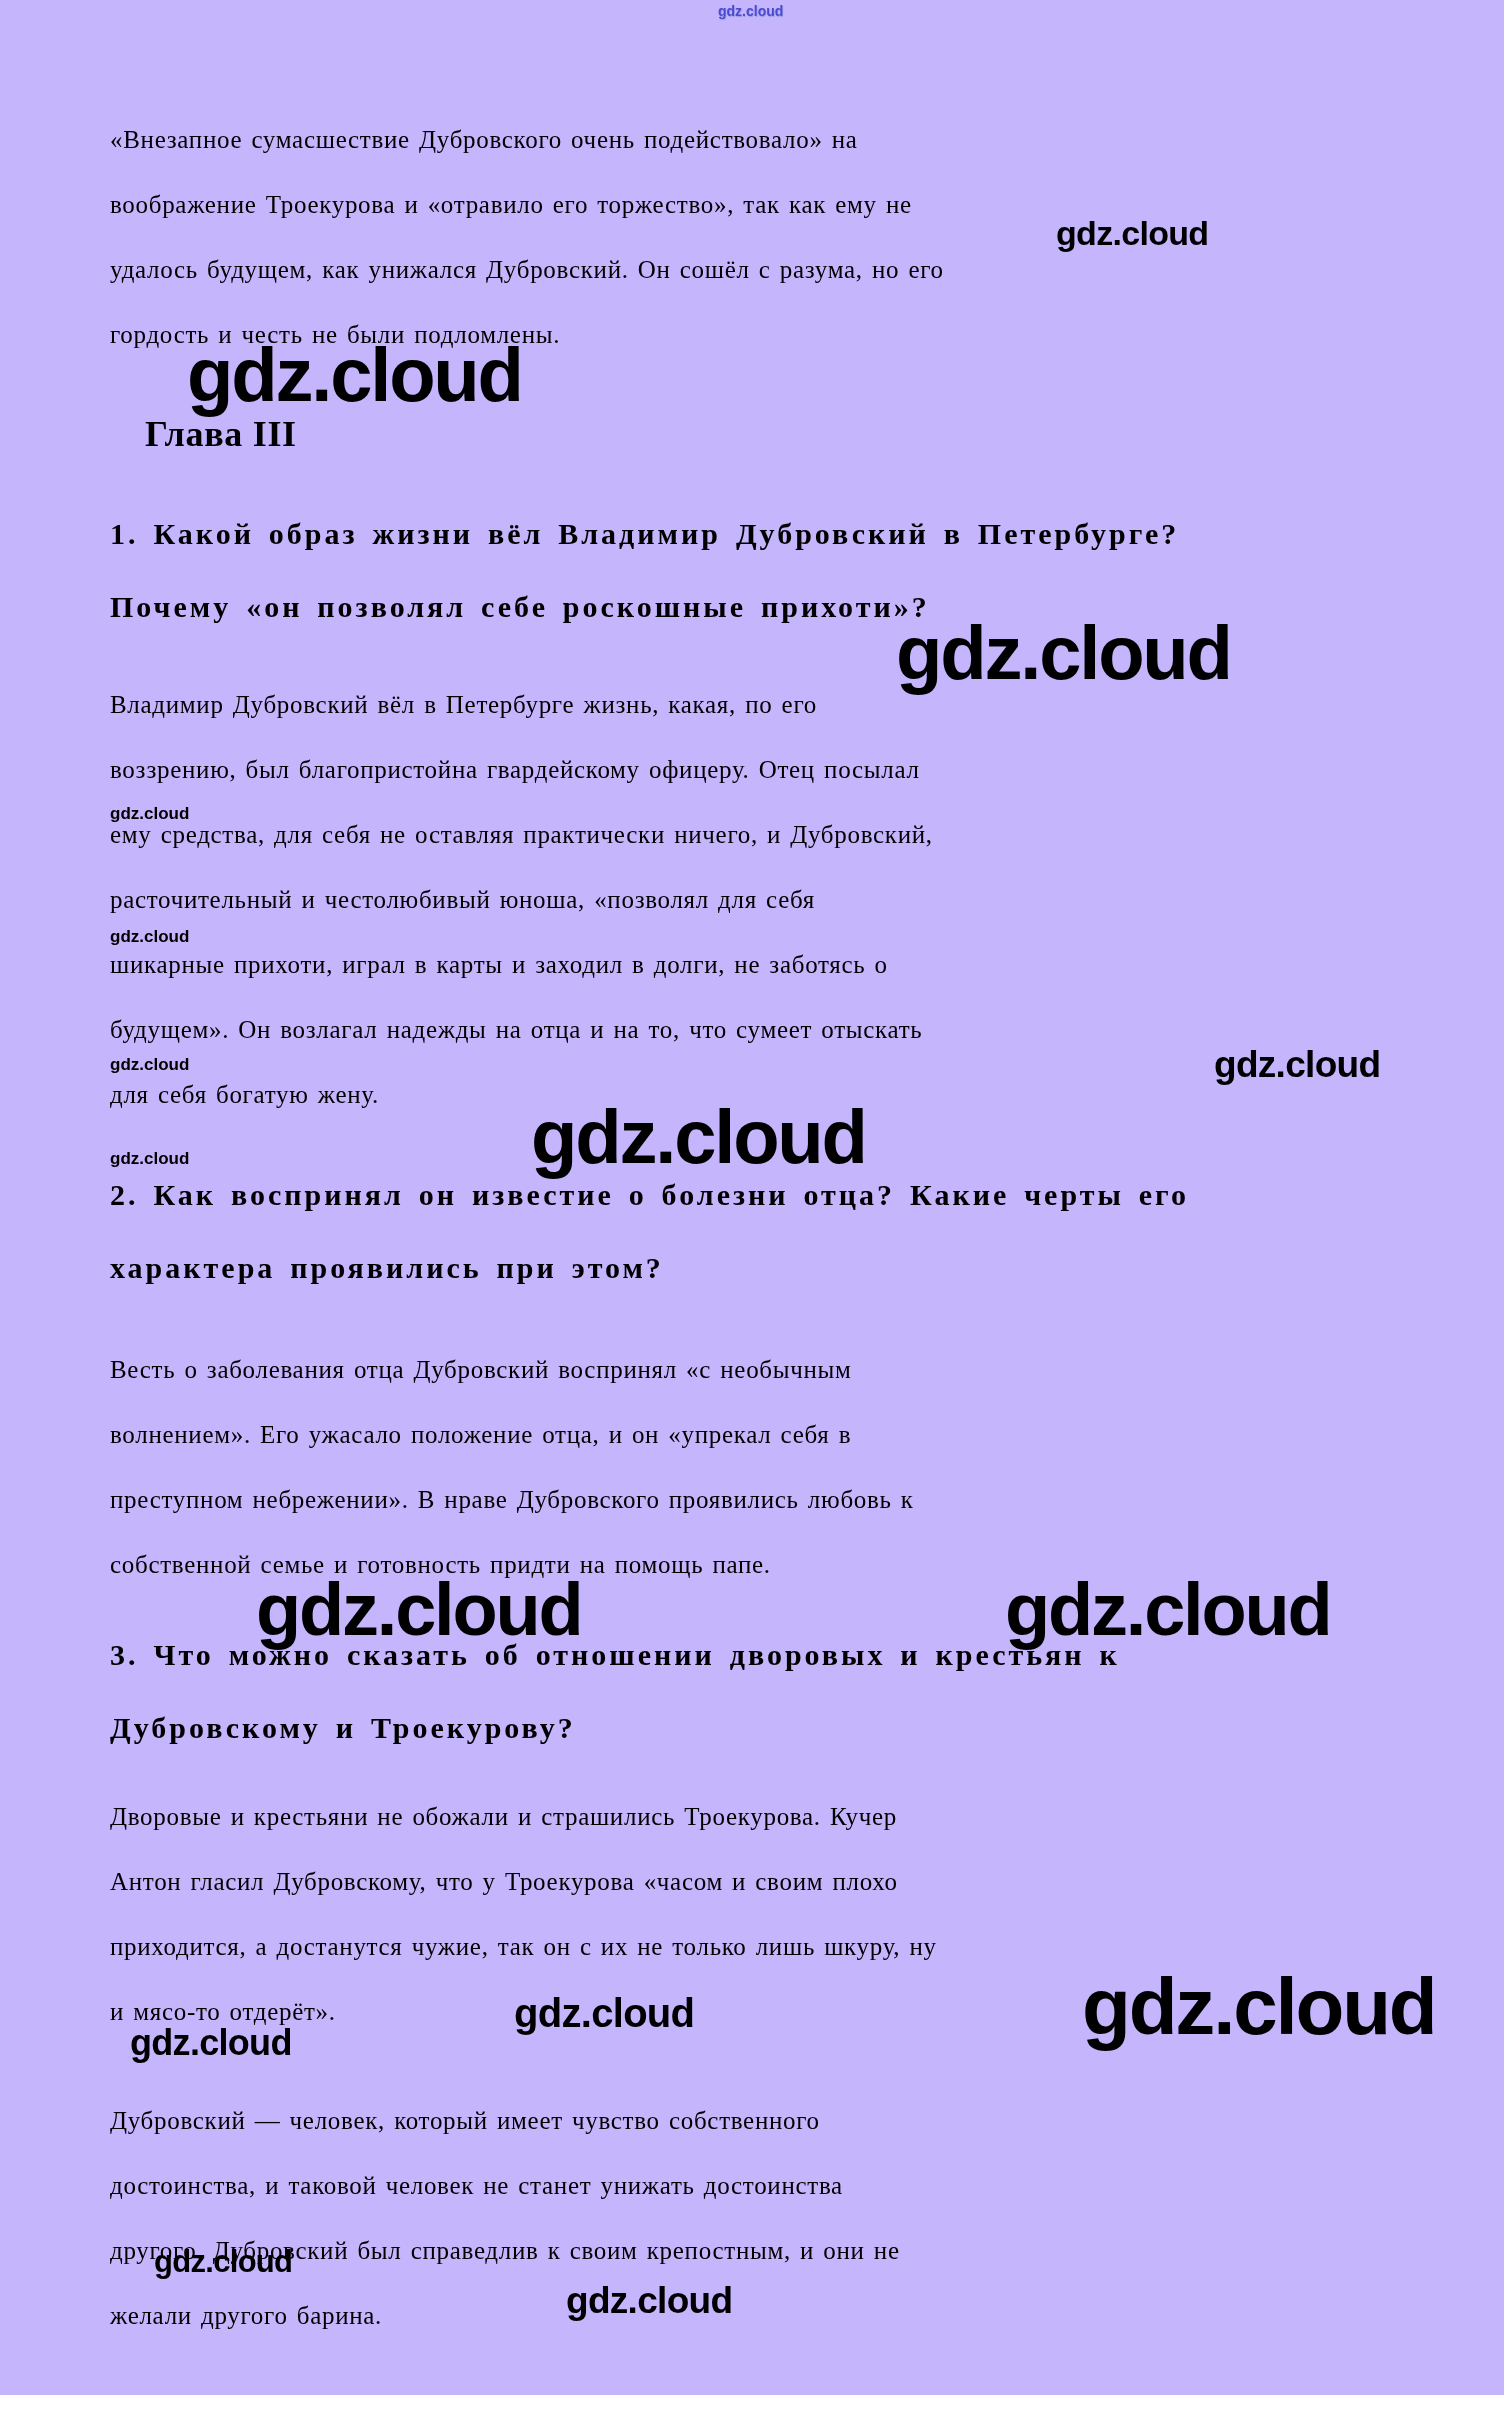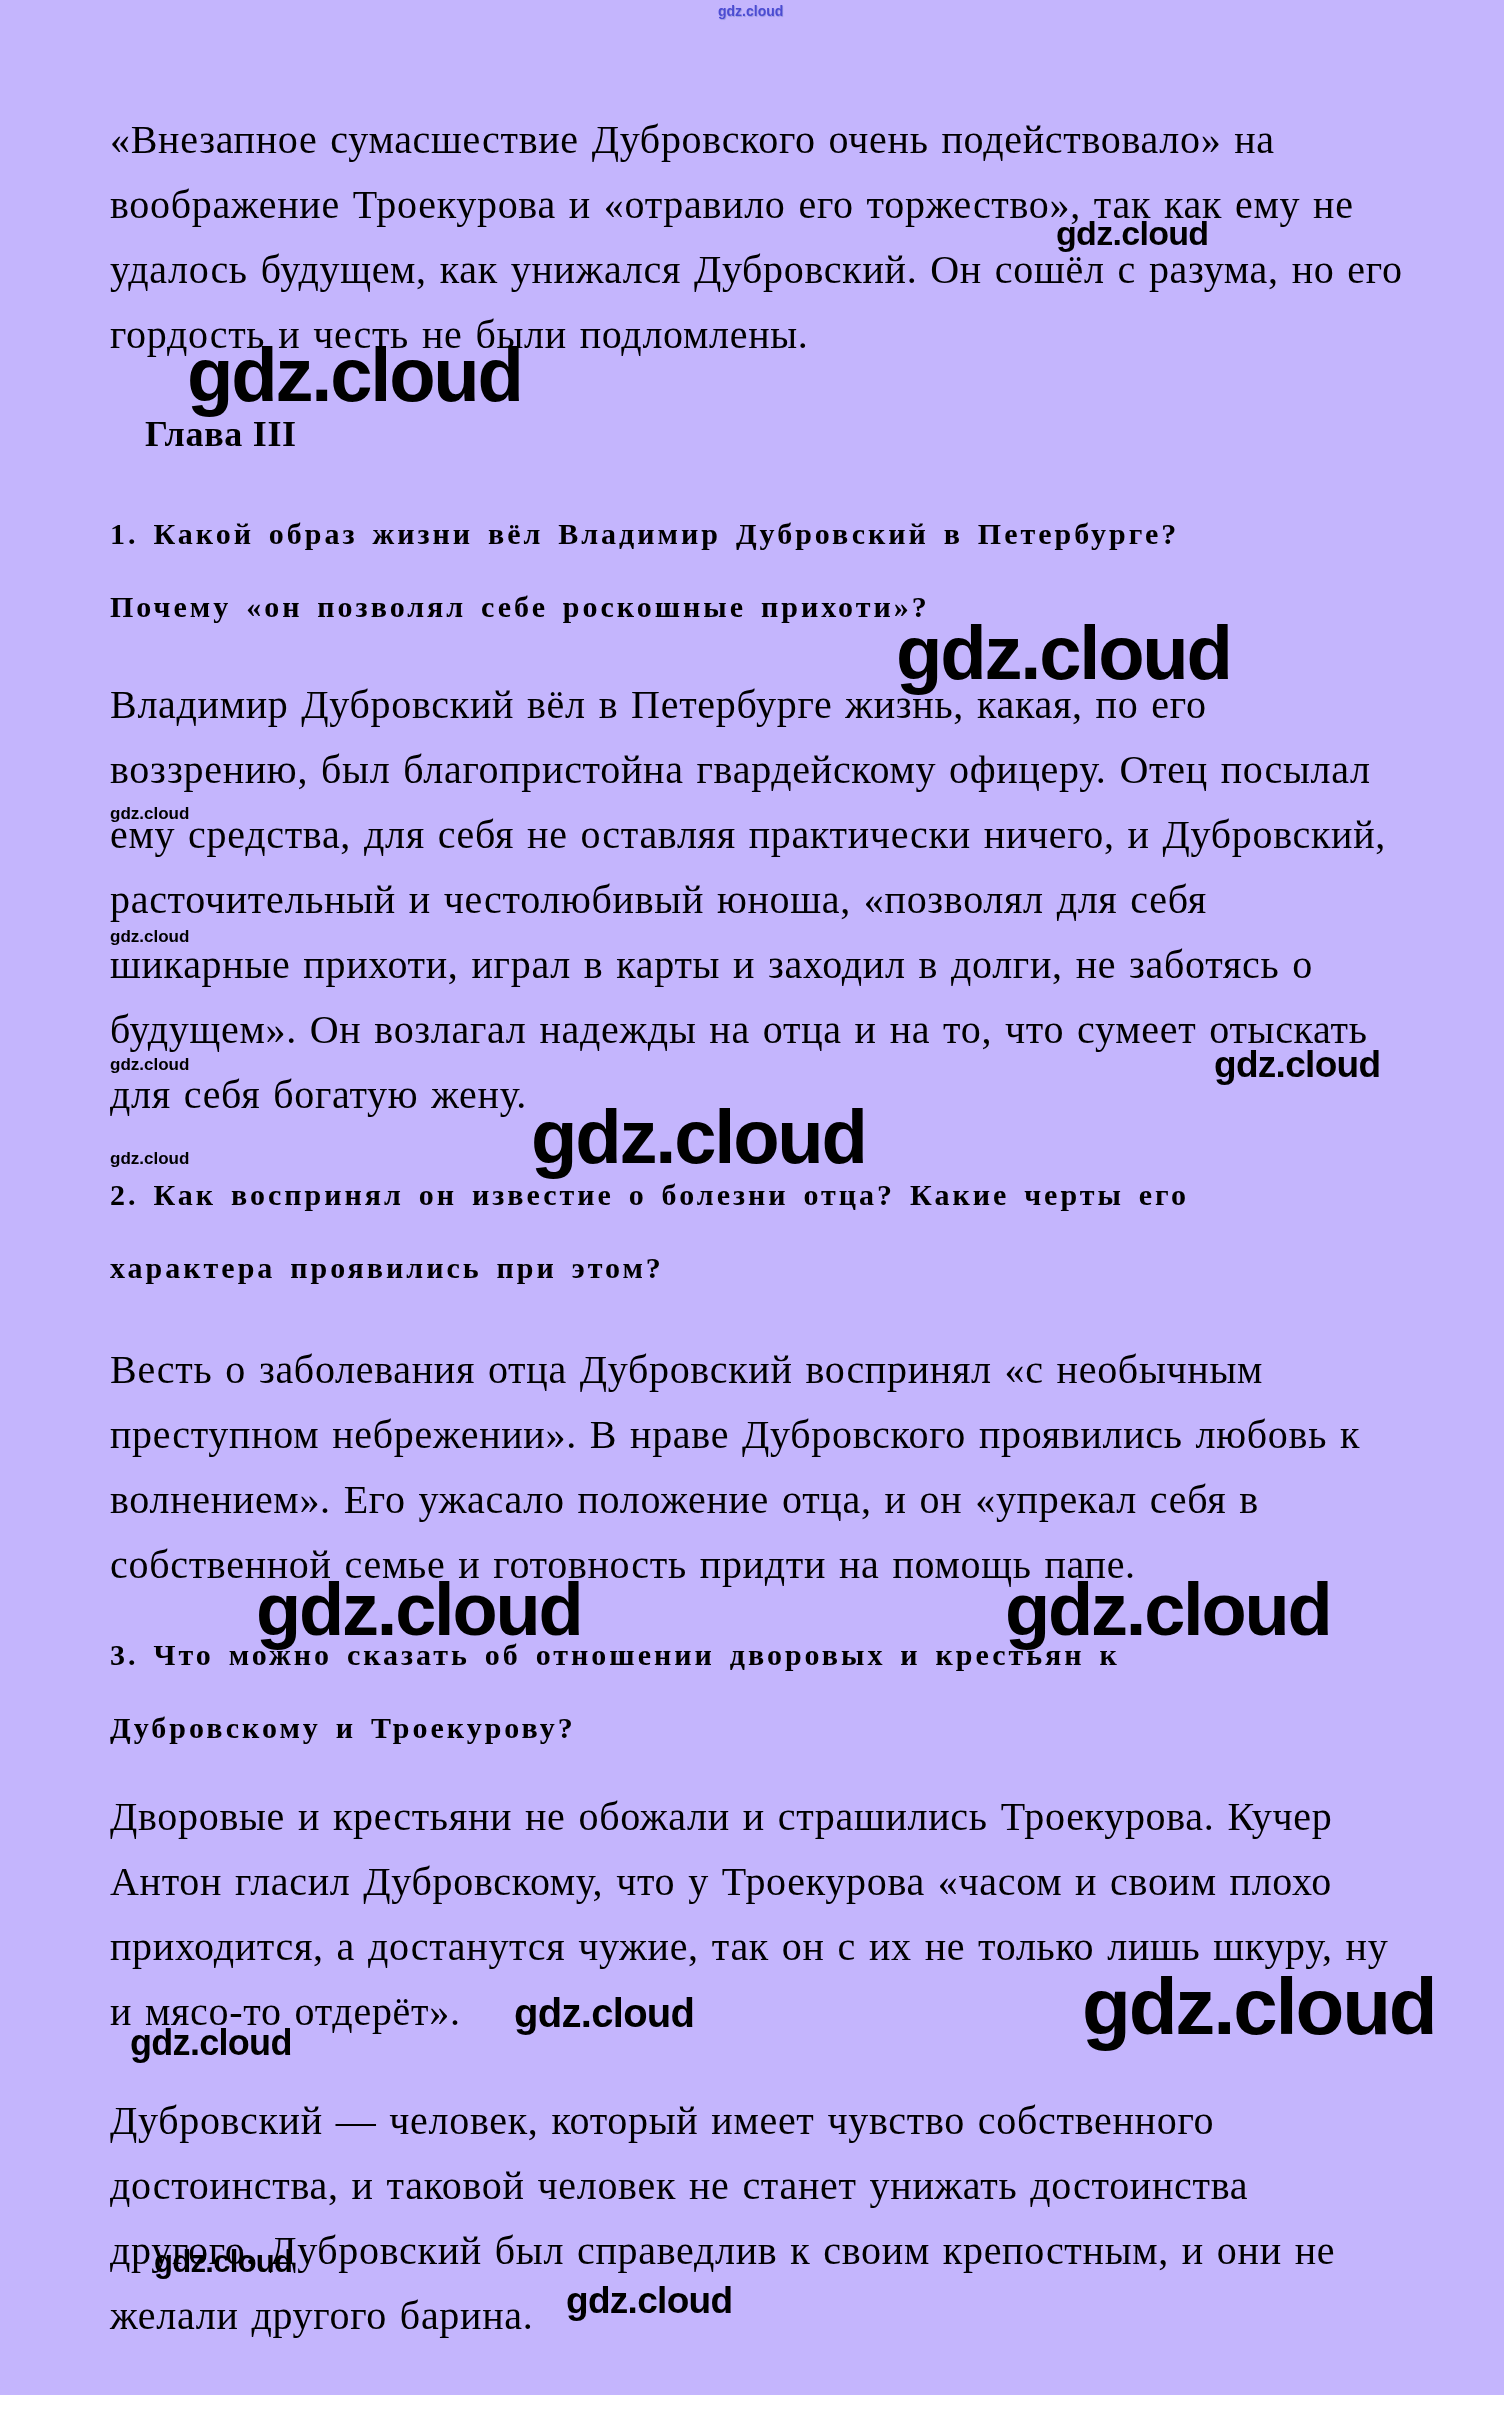--- a/index.html
+++ b/index.html
@@ -6,21 +6,21 @@
   .page {
     position: relative;
     width: 1505px;
     height: 2395px;
     background: #c4b5fd;
     overflow: hidden;
     font-family: "Liberation Serif", serif;
     color: #000000;
   }
   .block { position: absolute; left: 110px; white-space: nowrap; }
-  .bl  { font-size: 40px; line-height: 65px; letter-spacing: 0.7px; word-spacing: 2.2px; }
+  .bl  { font-size: 25px; line-height: 65px; letter-spacing: 0.7px; word-spacing: 2.2px; }
   .ql  { font-size: 30px; line-height: 73px; font-weight: bold; letter-spacing: 3px; word-spacing: 4.4px; }
   .hl  { font-size: 36px; line-height: 65px; font-weight: bold; letter-spacing: 0.7px; margin-left: 35px; }
 
   .b0 { top: 107px; }
   .b1 { top: 402px; }
   .b2 { top: 497px; }
   .b3 { top: 672px; }
   .b4 { top: 1158px; }
   .b5 { top: 1337px; }
   .b6 { top: 1618px; }
@@ -103,22 +103,22 @@
     <div class="bl">для себя богатую жену.</div>
   </div>
 
   <div class="block b4">
     <div class="ql">2. Как воспринял он известие о болезни отца? Какие черты его</div>
     <div class="ql">характера проявились при этом?</div>
   </div>
 
   <div class="block b5">
     <div class="bl">Весть о заболевания отца Дубровский воспринял «с необычным</div>
+    <div class="bl">волнением». Его ужасало положение отца, и он «упрекал себя в</div>
     <div class="bl">преступном небрежении». В нраве Дубровского проявились любовь к</div>
-    <div class="bl">волнением». Его ужасало положение отца, и он «упрекал себя в</div>
     <div class="bl">собственной семье и готовность придти на помощь папе.</div>
   </div>
 
   <div class="block b6">
     <div class="ql">3. Что можно сказать об отношении дворовых и крестьян к</div>
     <div class="ql">Дубровскому и Троекурову?</div>
   </div>
 
   <div class="block b7">
     <div class="bl">Дворовые и крестьяни не обожали и страшились Троекурова. Кучер</div>

